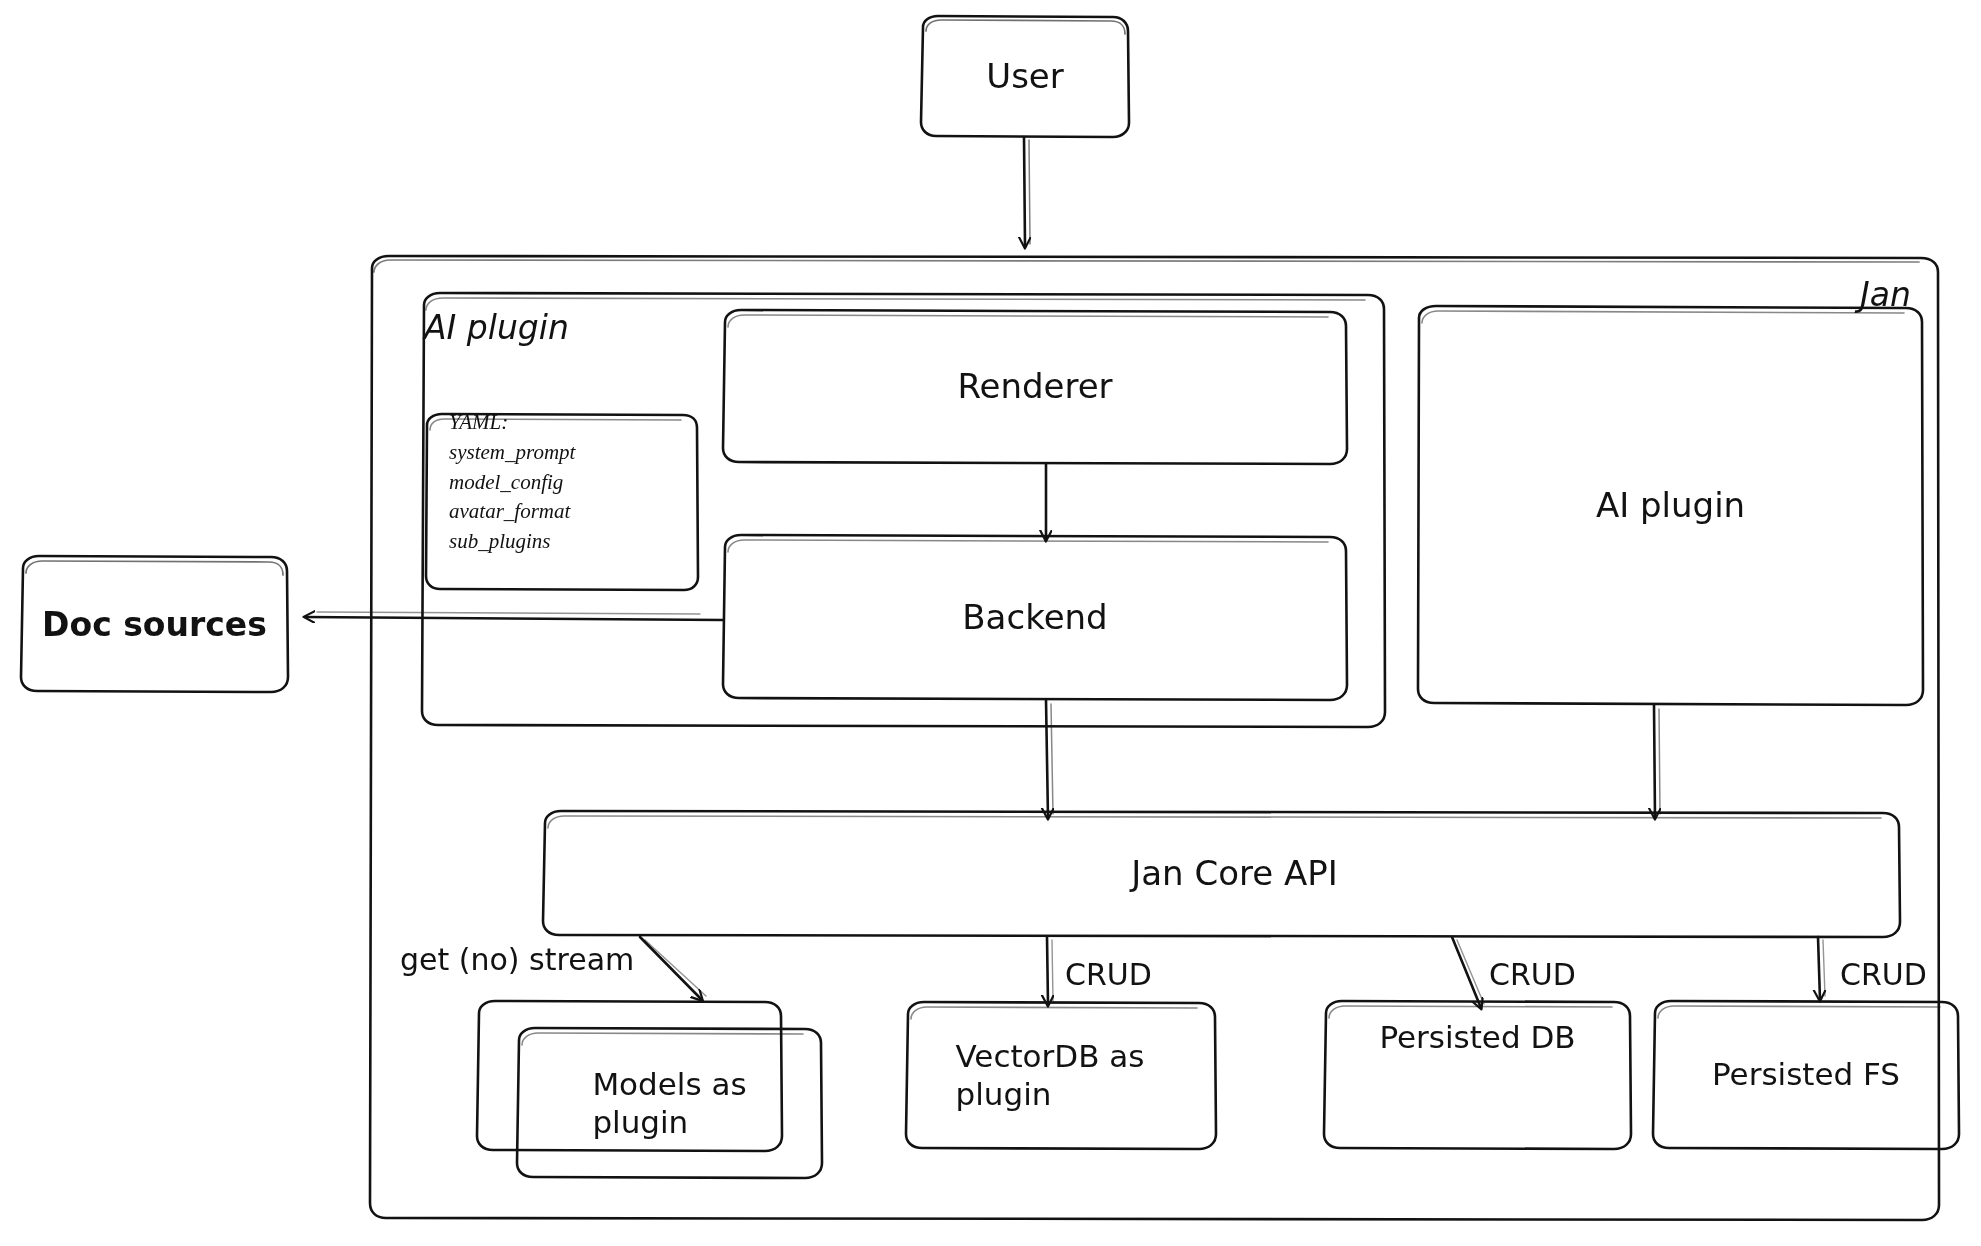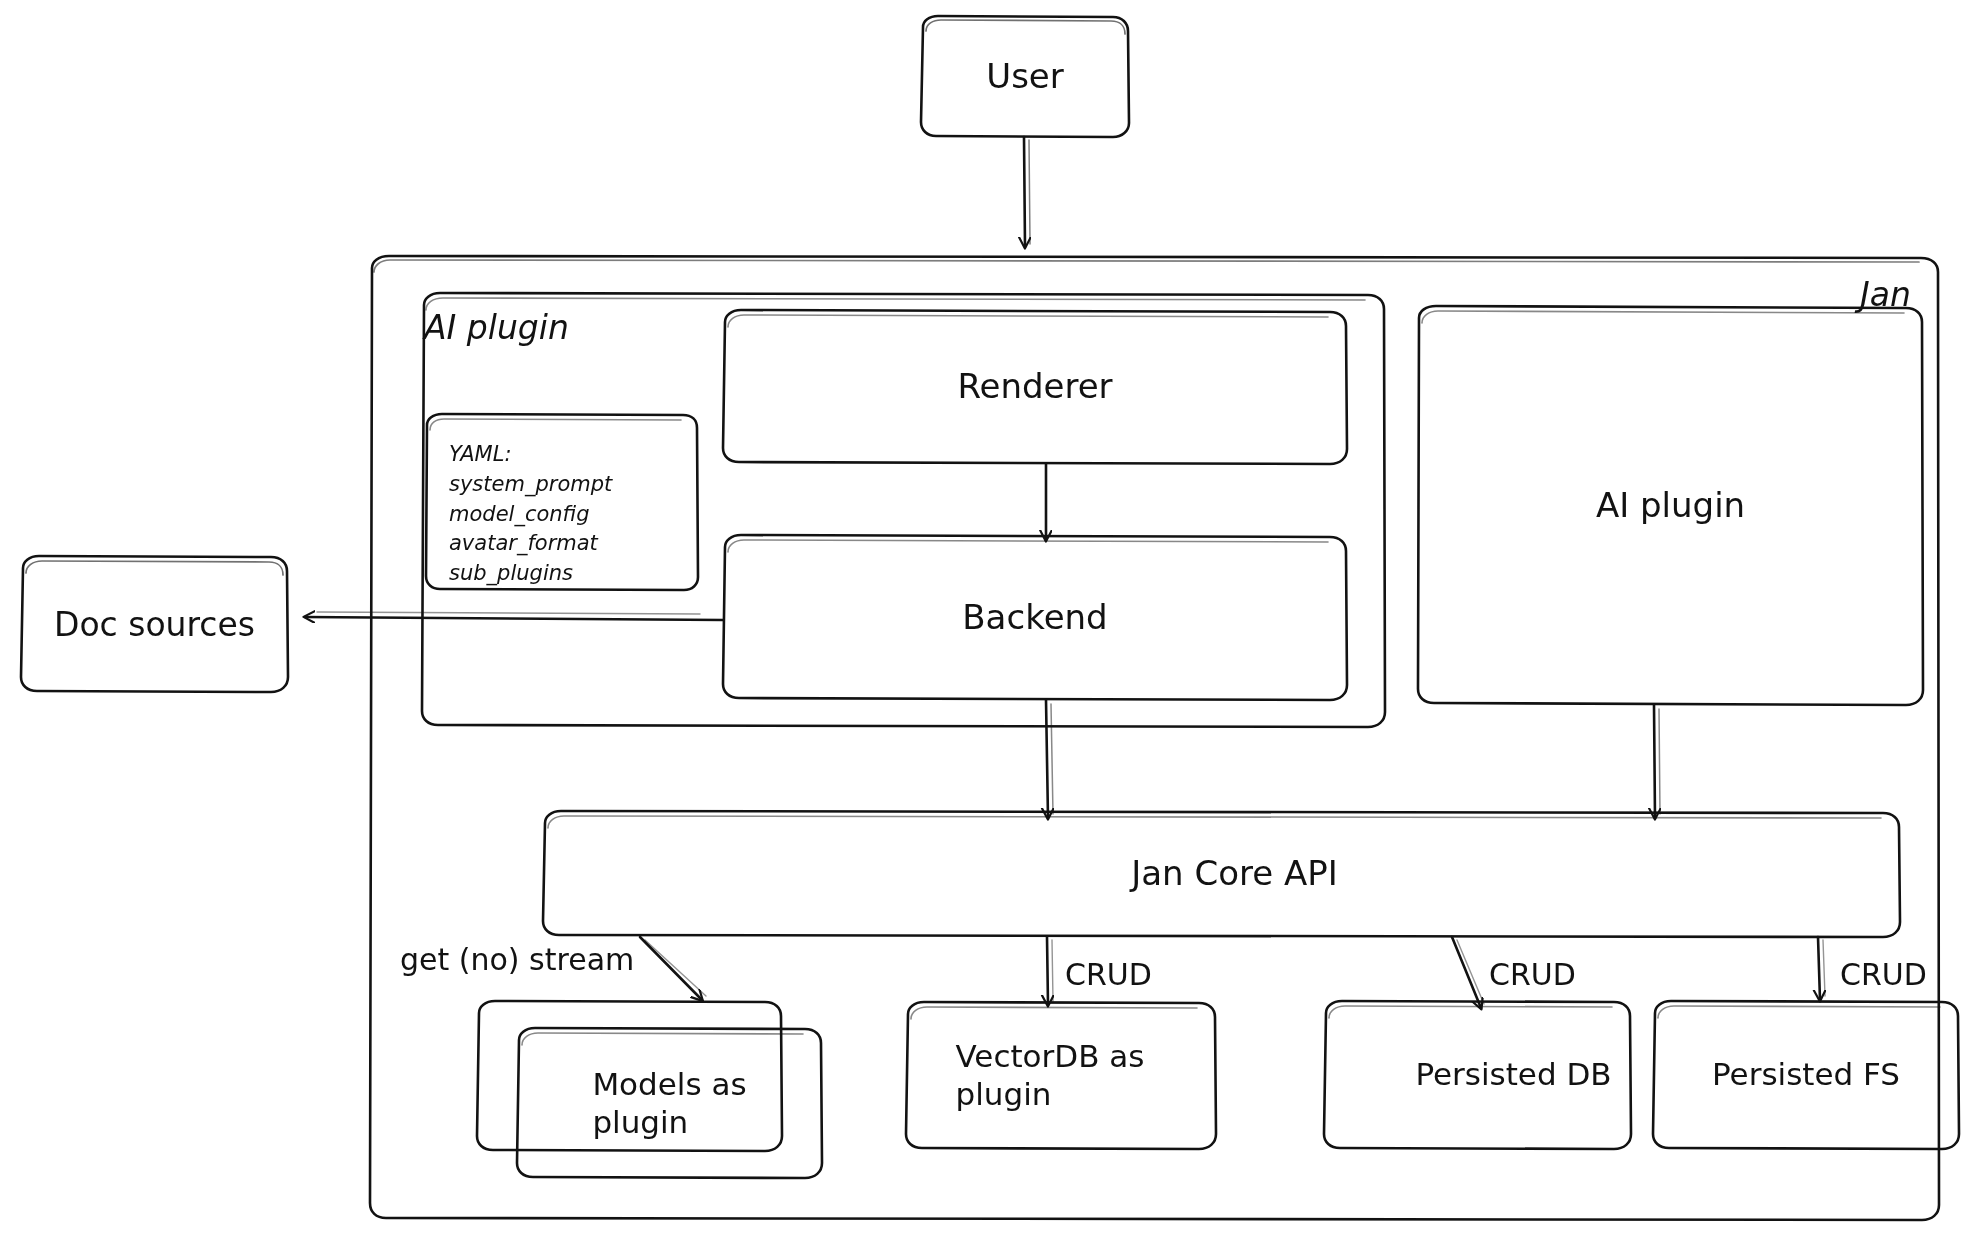--- a/index.html
+++ b/index.html
@@ -189,35 +189,35 @@
   <div class="container-label" style="left:424px; top:308px;">AI plugin</div>
 
   <div class="node-label lbl-xl" style="left:921px; top:16px; width:208px; height:121px;">User</div>
 
   <div class="node-label lbl-xl" style="left:723px; top:310px; width:624px; height:154px;">Renderer</div>
 
   <div class="node-label lbl-xl" style="left:723px; top:535px; width:624px; height:165px;">Backend</div>
 
   <div class="node-label lbl-xl" style="left:1418px; top:306px; width:505px; height:399px;">AI plugin</div>
 
-  <div class="node-label lbl-lg" style="left:21px; top:556px; width:267px; height:138px;">Doc sources</div>
+  <div class="node-label lbl-lg" style="left:21px; top:556px; width:267px; height:138px;font-weight:bold;">Doc sources</div>
 
   <div class="node-label lbl-xl" style="left:543px; top:811px; width:1357px; height:126px;margin-left:13px;">Jan Core API</div>
 
   <div class="node-label lbl-md" style="left:517px; top:1029px; width:305px; height:149px;">Models as
 plugin</div>
 
   <div class="node-label lbl-md" style="left:906px; top:1002px; width:288px; height:147px;">VectorDB as
 plugin</div>
 
-  <div class="node-label lbl-md" style="left:1324px; top:1001px; width:307px; height:148px;padding-left:36px;">Persisted DB</div>
+  <div class="node-label lbl-md" style="left:1324px; top:964px; width:307px; height:148px;">Persisted DB</div>
 
   <div class="node-label lbl-md" style="left:1653px; top:1001px; width:306px; height:148px;">Persisted FS</div>
 
-  <div class="yaml-text" style="left:449px; top:440px; width:240px;">YAML:
+  <div class="yaml-text" style="left:449px; top:408px; width:240px;font-family:Liberation Serif, serif;">YAML:
 system_prompt
 model_config
 avatar_format
 sub_plugins</div>
 
 
   <div class="edge-label" style="left:368px; top:940px;margin-left:32px;">get (no) stream</div>
 
   <div class="edge-label" style="left:1065px; top:955px;">CRUD</div>
 

